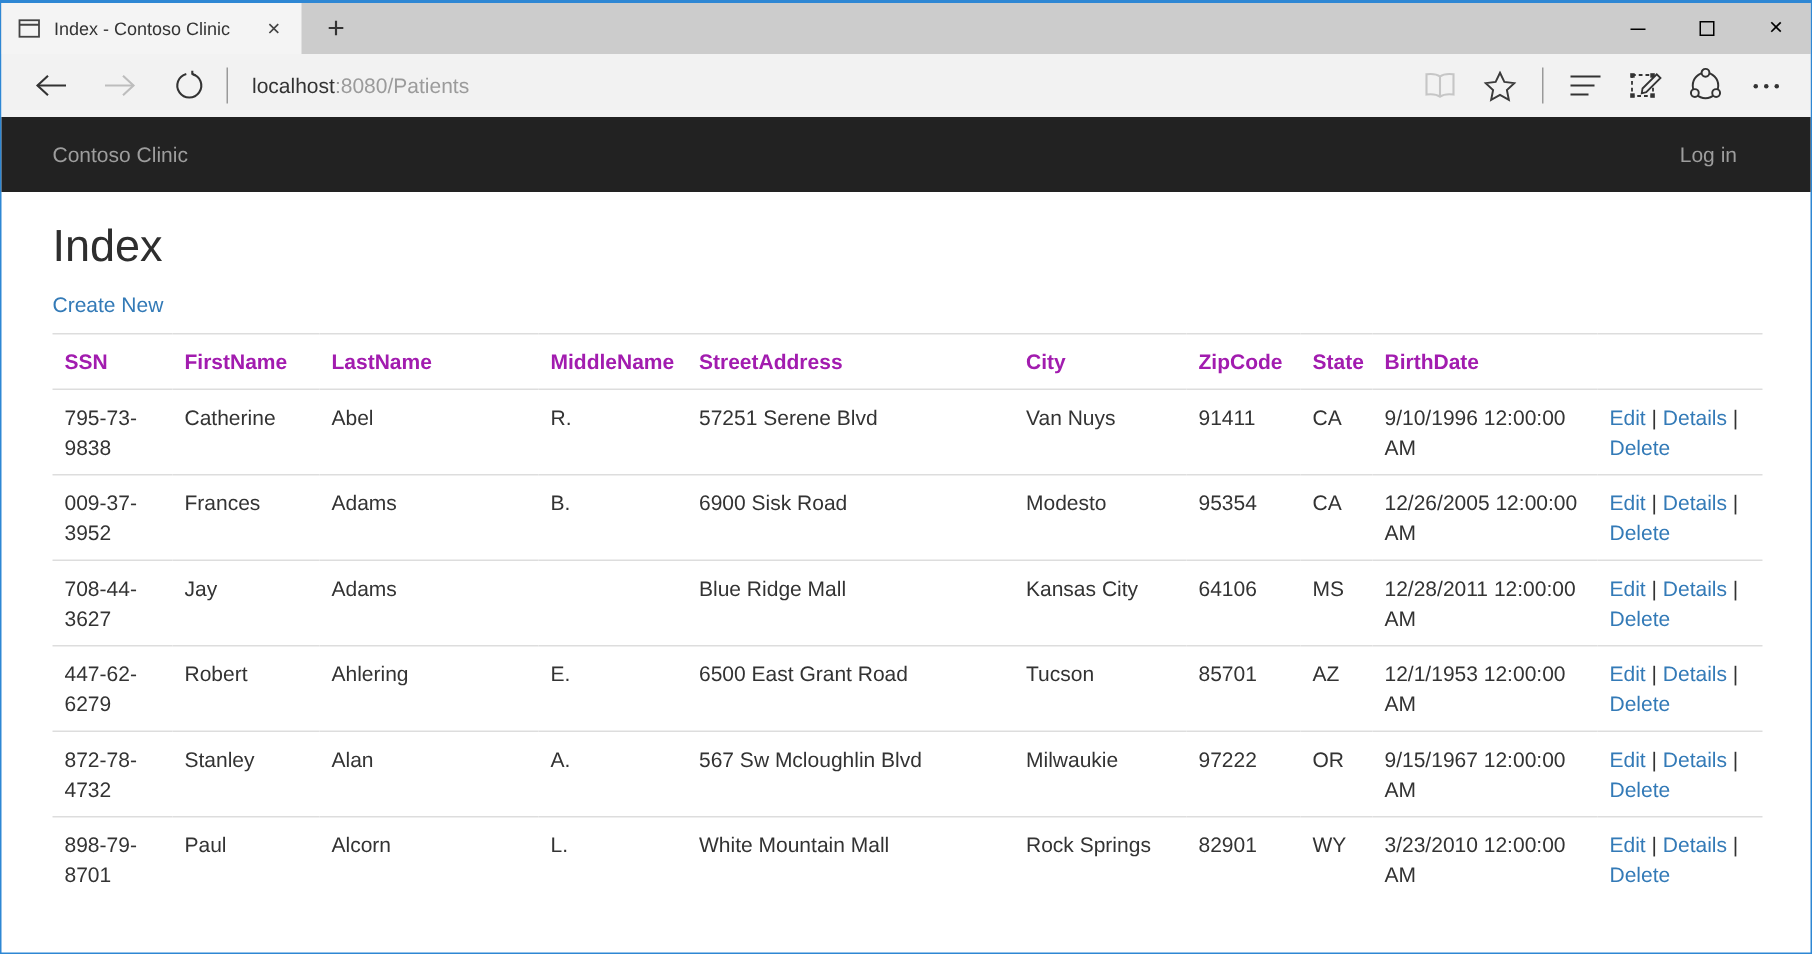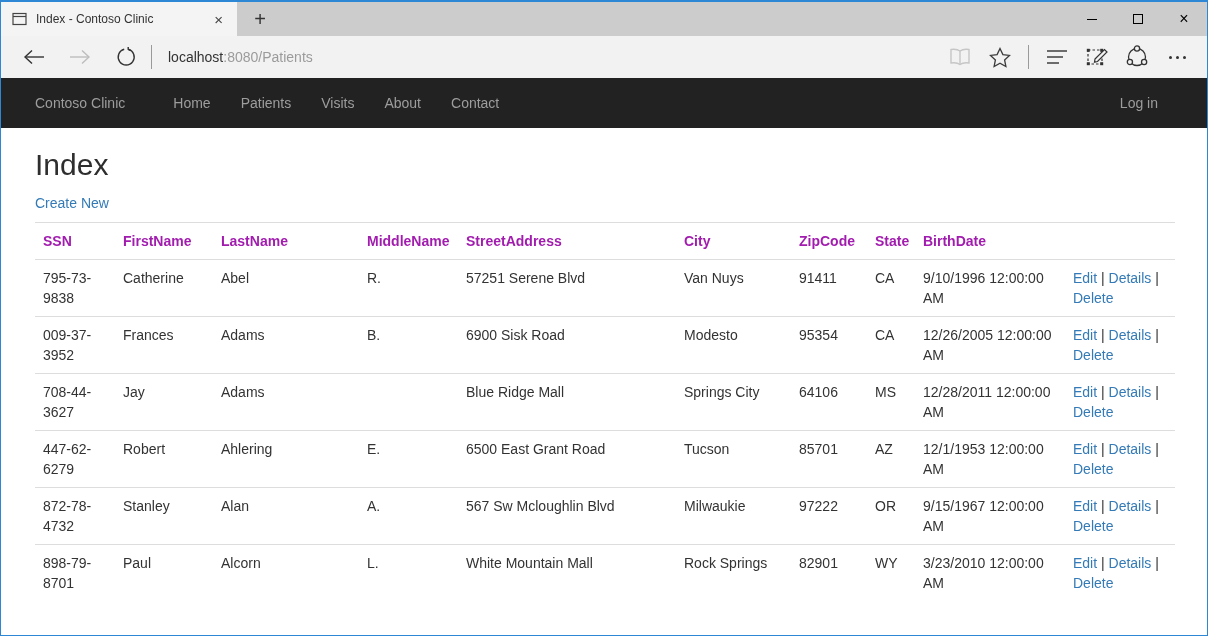--- a/index.html
+++ b/index.html
@@ -7,21 +7,21 @@
   body { font-family: "Liberation Sans", sans-serif; background: #fff; }
 
   .window {
     width: 1208px; height: 636px;
     border: 1px solid #2e87d4; border-top: 2px solid #2e87d4;
     display: flex; flex-direction: column; background: #fff;
   }
 
   
   .titlebar { height: 34px; background: #cccccc; display: flex; align-items: stretch; flex-shrink: 0; }
-  .tab { width: 236px; background: #f4f4f4; display: flex; align-items: center; padding: 0 10px 0 11px; gap: 9px; }
+  .tab { width: 200px; background: #f4f4f4; display: flex; align-items: center; padding: 0 10px 0 11px; gap: 9px; }
   .tab-favicon { flex-shrink: 0; display: flex; }
   .tab-title { font-size: 12px; color: #333; white-space: nowrap; overflow: hidden; flex: 1; }
   .tab-close { font-size: 15px; color: #444; padding: 0 4px; cursor: default; }
   .newtab-btn { width: 46px; display: flex; align-items: center; justify-content: center;
     font-size: 20px; font-weight: 300; color: #333; }
   .titlebar-spacer { flex: 1; }
   .win-controls { display: flex; }
   .win-btn { width: 46px; display: flex; align-items: center; justify-content: center; color: #000; }
   .win-btn.close-btn { font-size: 16px; }
 
@@ -165,27 +165,20 @@
       <div class="dots">
           <span></span>
           <span></span>
           <span></span>
         </div>
     </div>
   </div>
 
   <div class="navbar">
     <span class="brand">Contoso Clinic</span>
-    <div class="nav-links">
-      <span class="nav-link">Home</span>
-      <span class="nav-link">Patients</span>
-      <span class="nav-link">Visits</span>
-      <span class="nav-link">About</span>
-      <span class="nav-link">Contact</span>
-    </div>
     <div class="nav-right">
       <span class="nav-link">Log in</span>
     </div>
   </div>
 
   <div class="content">
     <h2 class="page-title">Index</h2>
     <p class="create-new">
       <a class="link">Create New</a>
     </p>
@@ -244,21 +237,21 @@
     <td>12/26/2005 12:00:00 AM</td>
     <td><a class="link">Edit</a><span class="sep"> | </span><a class="link">Details</a><span class="sep"> | </span><a class="link">Delete</a></td>
   </tr>
 
   <tr>
     <td>708-44-3627</td>
     <td>Jay</td>
     <td>Adams</td>
     <td></td>
     <td>Blue Ridge Mall</td>
-    <td>Springs City</td>
+    <td>Kansas City</td>
     <td>64106</td>
     <td>MS</td>
     <td>12/28/2011 12:00:00 AM</td>
     <td><a class="link">Edit</a><span class="sep"> | </span><a class="link">Details</a><span class="sep"> | </span><a class="link">Delete</a></td>
   </tr>
 
   <tr>
     <td>447-62-6279</td>
     <td>Robert</td>
     <td>Ahlering</td>

